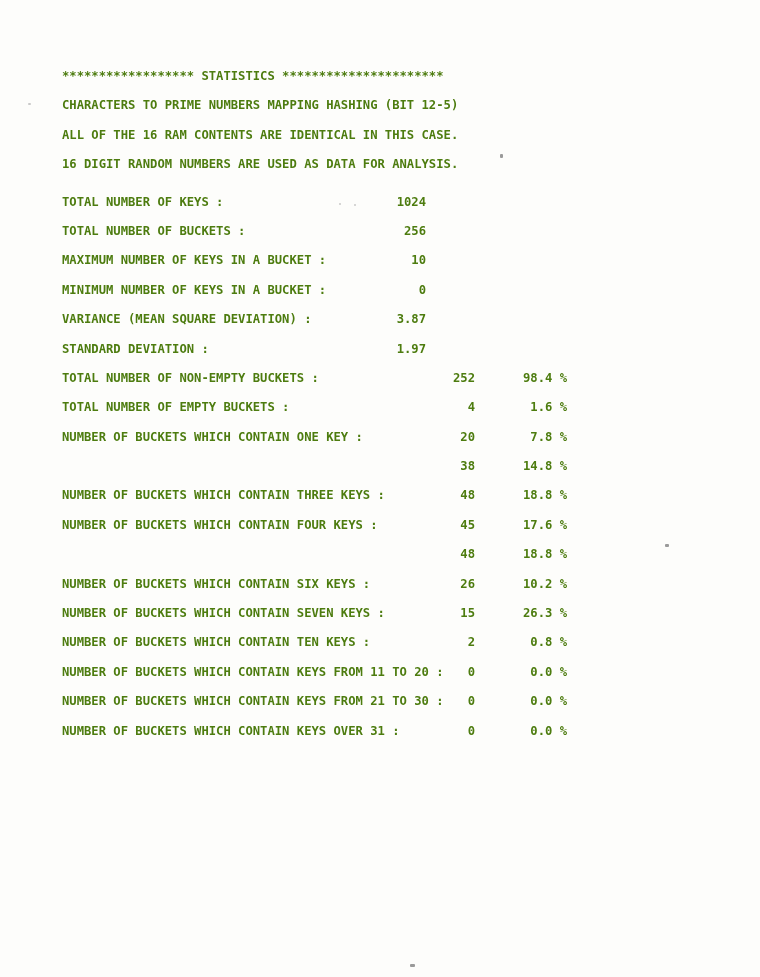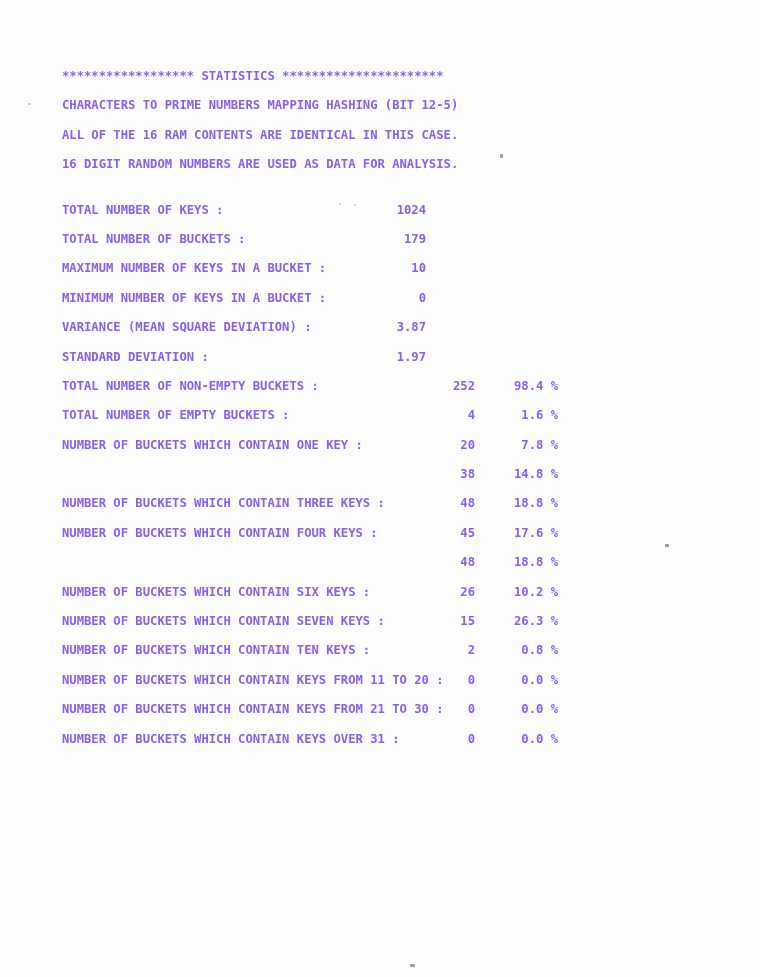--- a/index.html
+++ b/index.html
@@ -4,60 +4,60 @@
 <style>
   html,body{margin:0;padding:0;background:#e8e8e8;}
   .sheet{
     position:relative;
     width:760px;height:977px;
     background:#fdfdfb;
     overflow:hidden;
     font-family:"DejaVu Sans Mono","Liberation Mono",monospace;
     font-size:12.2px;
     font-weight:700;
-    color:#8b5cf6;
+    color:#4d7c0f;
     -webkit-font-smoothing:antialiased;
   }
   .content{
     position:absolute;
     left:62px;top:62px;
     width:500px;
   }
   .line{
     position:relative;
     height:29.4px;
     line-height:29.4px;
     white-space:pre;
   }
   .group{position:relative;}
-  #summary-group{margin-top:16px;}
+  #summary-group{margin-top:8px;}
   .lbl{position:absolute;left:0;white-space:pre;}
   .val{position:absolute;left:244px;width:120px;text-align:right;white-space:pre;}
   .count{position:absolute;left:333px;width:80px;text-align:right;white-space:pre;}
-  .pct{position:absolute;left:396px;width:100px;text-align:right;white-space:pre;}
+  .pct{position:absolute;left:405px;width:100px;text-align:right;white-space:pre;}
   .speck{position:absolute;border-radius:1px;background:#9a9a9a;}
   .speck.faint{background:#c9c9c9;}
 </style>
 </head>
 <body>
 
 <div class="sheet">
   <div class="content">
 
     <div class="line">****************** STATISTICS **********************</div>
 
     <div id="description-block">
         <div class="line">CHARACTERS TO PRIME NUMBERS MAPPING HASHING (BIT 12-5)</div>
         <div class="line">ALL OF THE 16 RAM CONTENTS ARE IDENTICAL IN THIS CASE.</div>
         <div class="line">16 DIGIT RANDOM NUMBERS ARE USED AS DATA FOR ANALYSIS.</div>
       </div>
 
     <div id="summary-group" class="group">
         <div class="line"><span class="lbl">TOTAL NUMBER OF KEYS :</span><span class="val">1024</span></div>
-        <div class="line"><span class="lbl">TOTAL NUMBER OF BUCKETS :</span><span class="val">179</span></div>
+        <div class="line"><span class="lbl">TOTAL NUMBER OF BUCKETS :</span><span class="val">256</span></div>
         <div class="line"><span class="lbl">MAXIMUM NUMBER OF KEYS IN A BUCKET :</span><span class="val">10</span></div>
         <div class="line"><span class="lbl">MINIMUM NUMBER OF KEYS IN A BUCKET :</span><span class="val">0</span></div>
         <div class="line"><span class="lbl">VARIANCE (MEAN SQUARE DEVIATION) :</span><span class="val">3.87</span></div>
         <div class="line"><span class="lbl">STANDARD DEVIATION :</span><span class="val">1.97</span></div>
       </div>
 
     <div id="distribution-group" class="group">
         <div class="line"><span class="lbl">TOTAL NUMBER OF NON-EMPTY BUCKETS :</span><span class="count">252</span><span class="pct">98.4 %</span></div>
         <div class="line"><span class="lbl">TOTAL NUMBER OF EMPTY BUCKETS :</span><span class="count">4</span><span class="pct">1.6 %</span></div>
         <div class="line"><span class="lbl">NUMBER OF BUCKETS WHICH CONTAIN ONE KEY :</span><span class="count">20</span><span class="pct">7.8 %</span></div>

